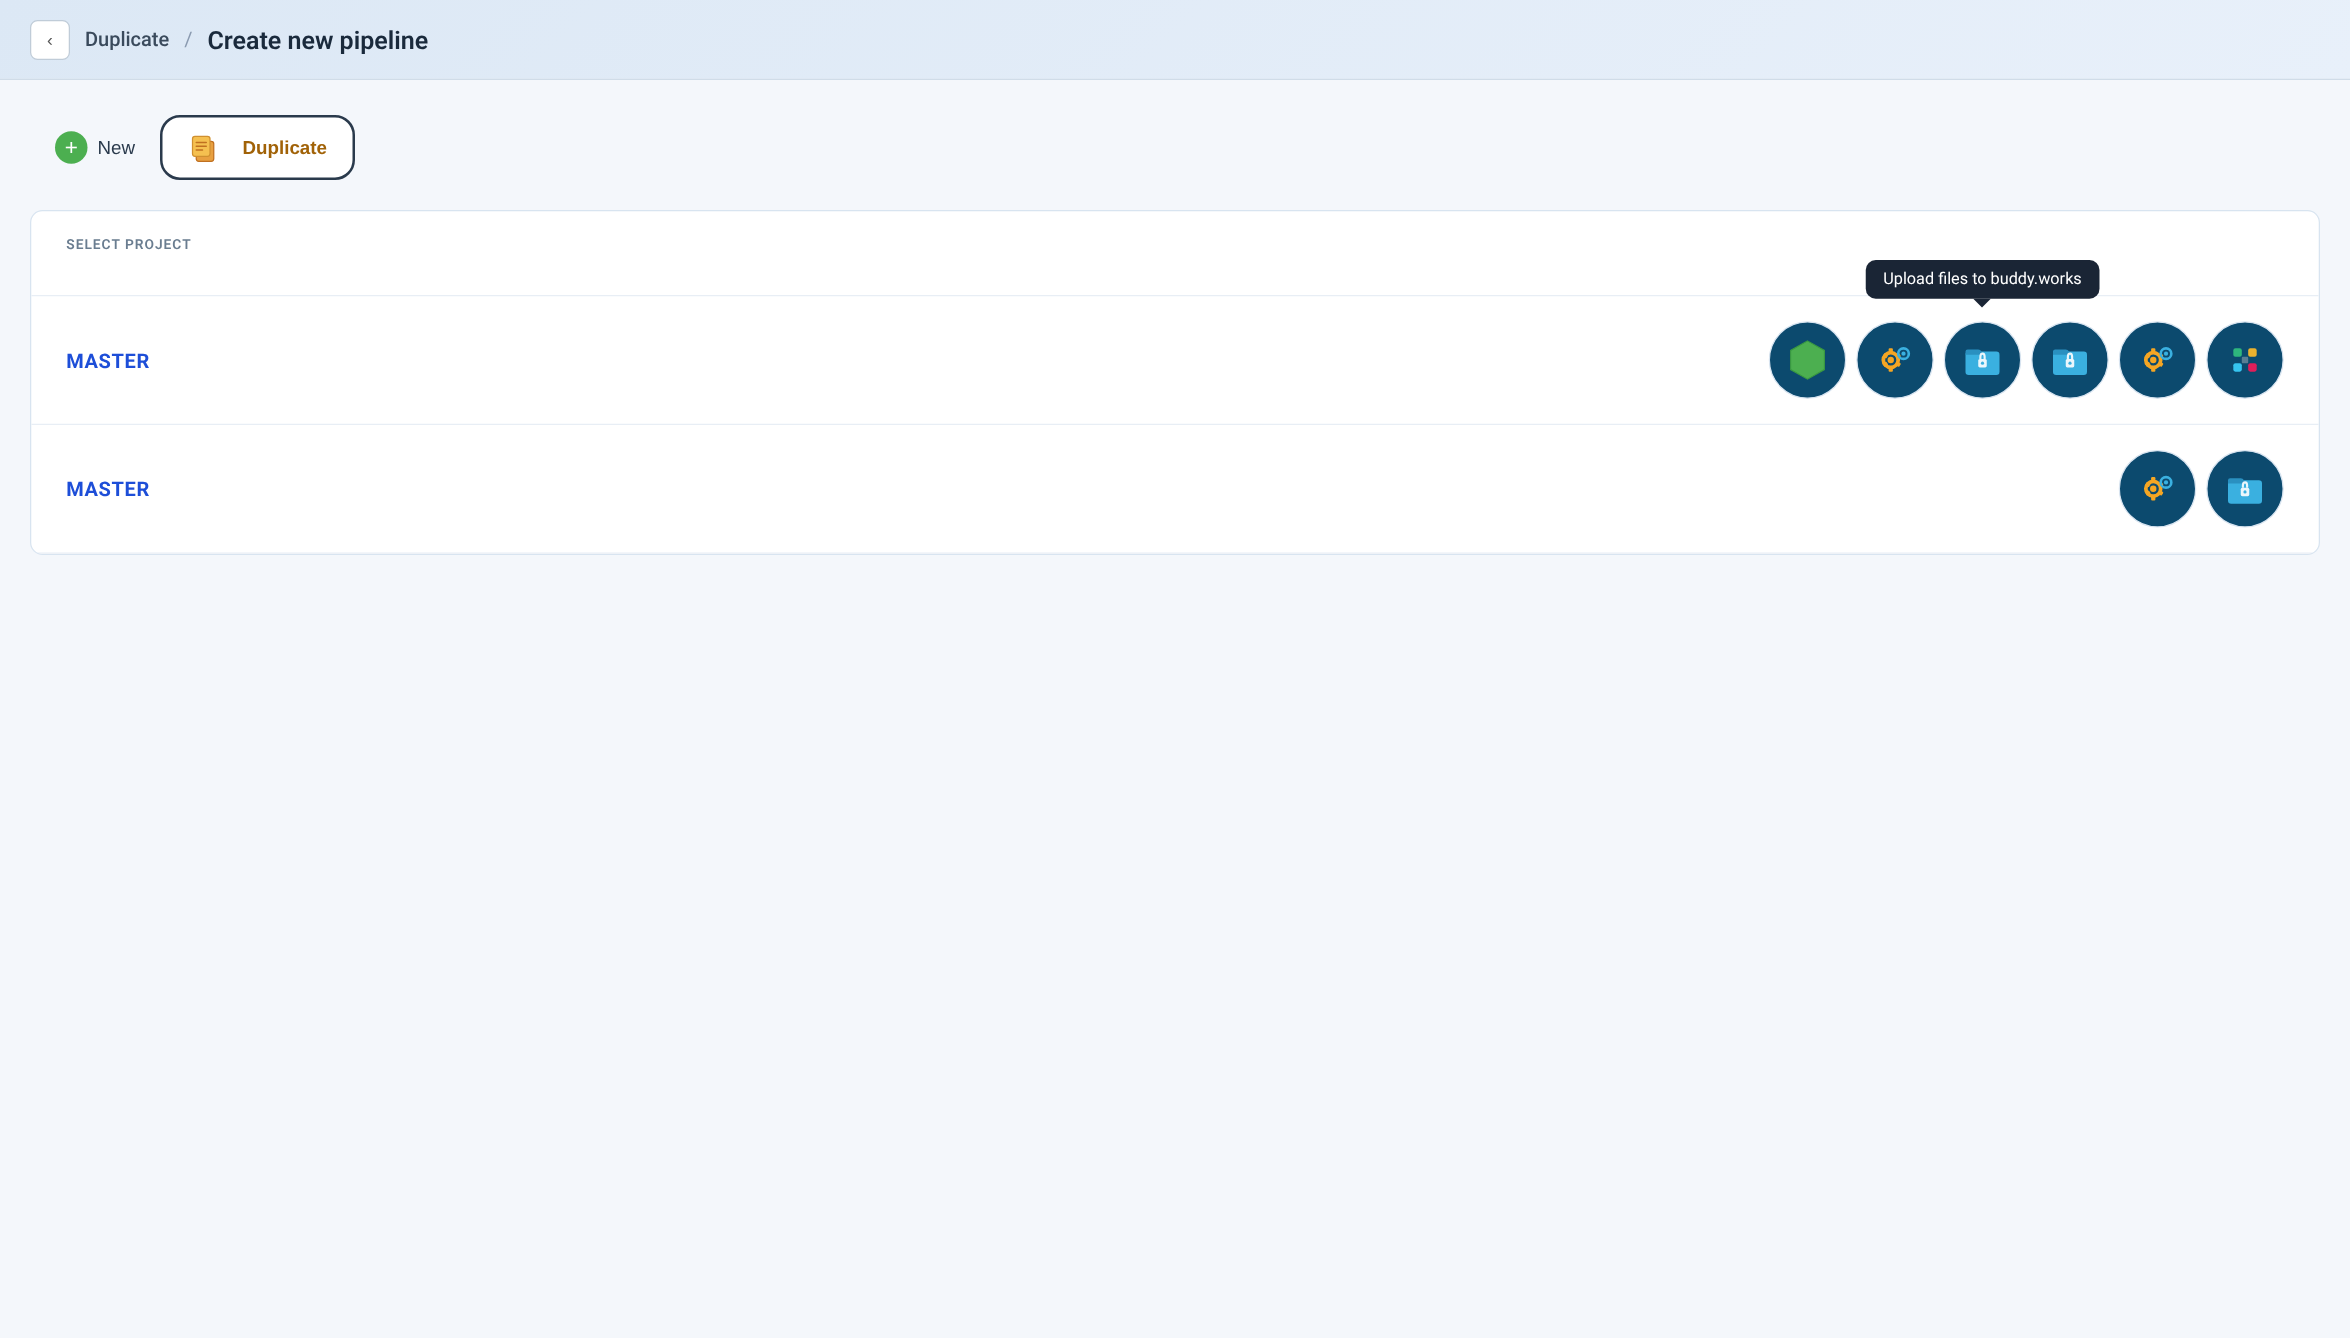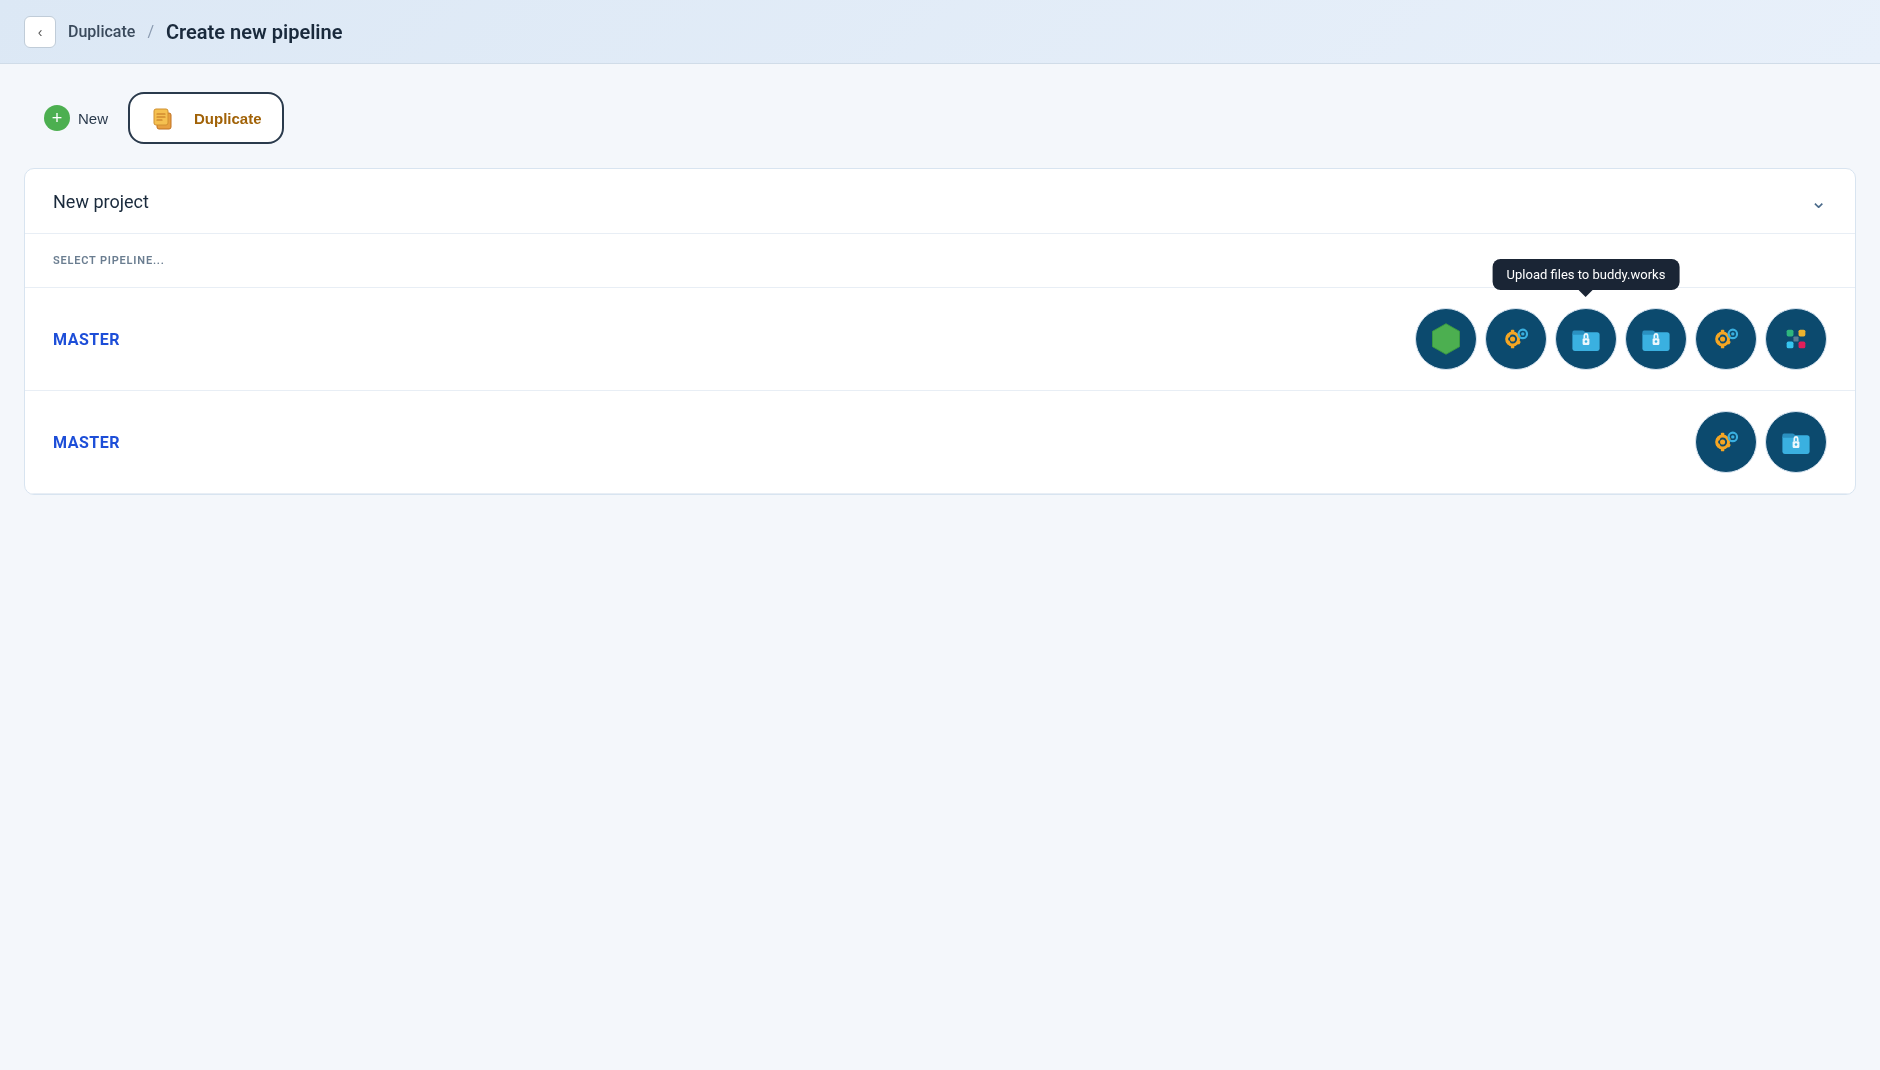--- a/index.html
+++ b/index.html
@@ -285,29 +285,23 @@
           <line x1="6" y1="15" x2="11" y2="15" stroke="#c07020" stroke-width="1.2" stroke-linecap="round"></line>
         </svg>
       </div>
       <span>Duplicate</span>
     </button>
   </div>
 
   <div class="card">
 
     <div class="section">
-      <div class="project-select">
-        <span class="project-select-value">New project</span>
-        <span class="chevron-icon">⌄</span>
-      </div>
+      <div class="section-label">SELECT PROJECT</div>
     </div>
 
-    <div class="pipeline-section">
-      <div class="pipeline-label">SELECT PIPELINE...</div>
-    </div>
 
 
     <div class="branch-row">
       <span class="branch-name">MASTER</span>
       <div class="pipeline-icons">
 
         <div class="pipe-icon-wrap">
           <svg class="icon-hexagon" viewBox="0 0 40 40" xmlns="http://www.w3.org/2000/svg">
             <polygon points="20,3 35,11.5 35,28.5 20,37 5,28.5 5,11.5" fill="#4CAF50" stroke="#3a9a40" stroke-width="1"></polygon>
           </svg>

